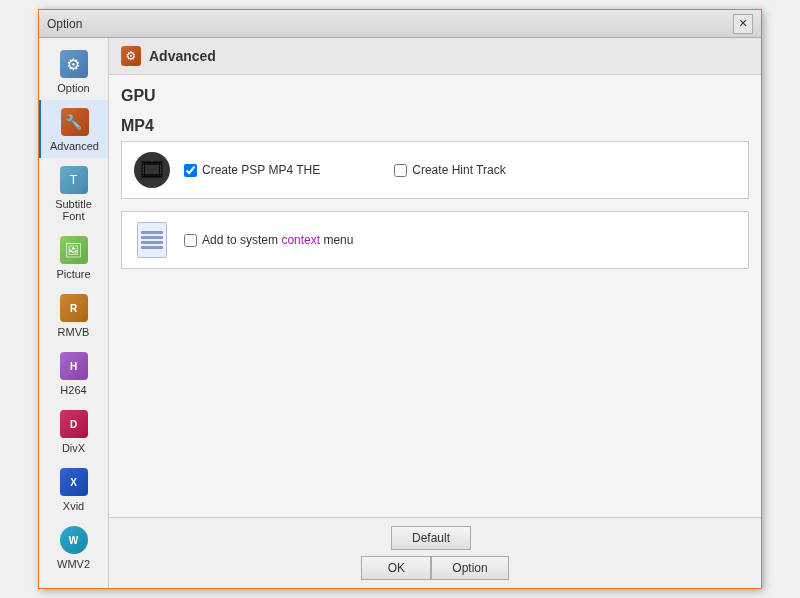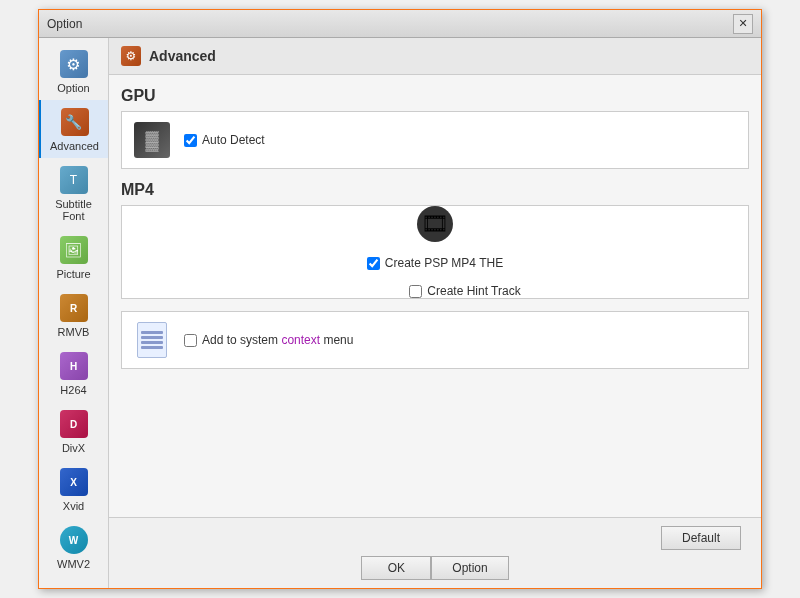--- a/index.html
+++ b/index.html
@@ -267,26 +267,25 @@
       background: white;
       padding: 10px 12px;
       display: flex;
       align-items: center;
       gap: 14px;
     }
 
     .section-box-row {
       border: 1px solid #ccc;
       background: white;
-      padding: 0 12px;
+      padding: 10px 12px;
       display: flex;
       align-items: center;
       gap: 14px;
       flex-wrap: wrap;
-      flex-direction: column;
     }
 
     .gpu-icon {
       width: 36px;
       height: 36px;
       background: linear-gradient(135deg, #333, #666);
       border-radius: 3px;
       display: flex;
       align-items: center;
       justify-content: center;
@@ -375,21 +374,21 @@
       border-top: 1px solid #ccc;
       background: #f0f0f0;
       padding: 8px 12px;
       display: flex;
       flex-direction: column;
       gap: 6px;
     }
 
     .footer-row {
       display: flex;
-      justify-content: flex-end;
+      justify-content: center;
       padding-right: 8px;
     }
 
     .footer-buttons {
       display: flex;
       justify-content: center;
       gap: 0;
     }
 
     .btn {
@@ -480,27 +479,20 @@
 
       <div class="content-header">
         <div class="content-header-icon">⚙</div>
         <span class="content-header-title">Advanced</span>
       </div>
 
       <div class="content-body">
 
         <div class="section">
           <div class="section-label">GPU</div>
-          <div class="section-box">
-            <div class="gpu-icon"></div>
-            <div class="checkbox-row">
-              <input type="checkbox" id="autoDetect" checked="" style="">
-              <label for="autoDetect" class="checkbox-label">Auto Detect</label>
-            </div>
-          </div>
         </div>
 
         <div class="section">
           <div class="section-label">MP4</div>
           <div class="section-box-row">
             <div class="film-icon"></div>
             <div class="checkbox-row">
               <input type="checkbox" id="createPSP" checked="" style="">
               <label for="createPSP" class="checkbox-label">Create PSP MP4 THE</label>
             </div>

